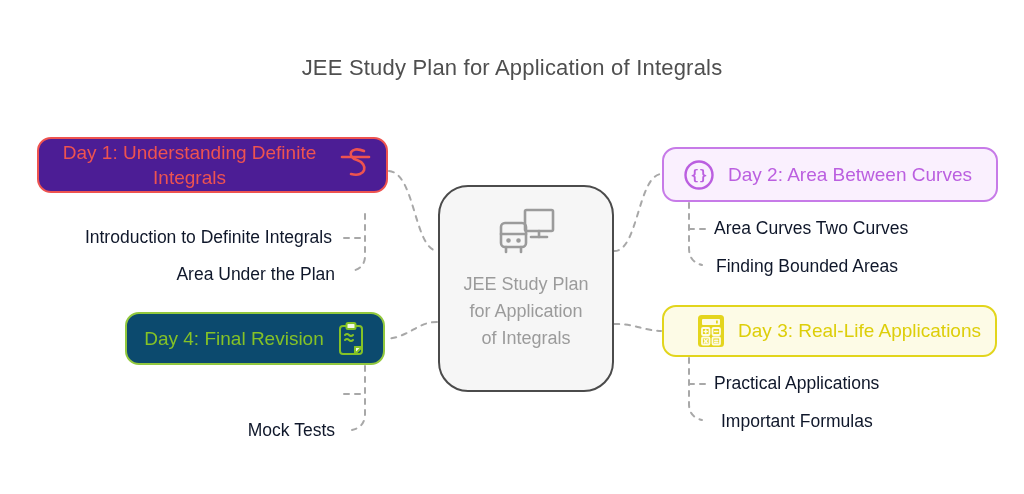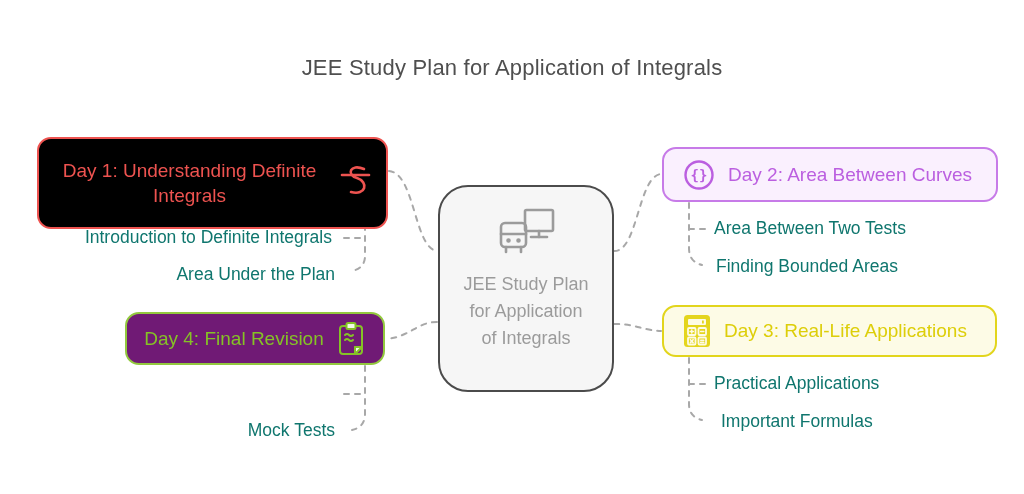--- a/index.html
+++ b/index.html
@@ -35,43 +35,43 @@
   }
 
   
   .branch {
     position: absolute; display: flex; align-items: center; justify-content: center;
     border-radius: 14px; gap: 12px; padding: 0 14px; cursor: default;
   }
   .branch .branch-label { font-size: 19px; line-height: 1.32; text-align: center; }
 
   .branch.day1 {
-    left: 37px; top: 137px; width: 351px; height: 92px;
-    background: #000000; border: 2.5px solid #ee5350; color: #ee5350;
+    left: 37px; top: 137px; width: 351px; height: 56px;
+    background: #4c1d95; border: 2.5px solid #ee5350; color: #ee5350;
   }
   .branch.day2 {
     left: 662px; top: 147px; width: 336px; height: 55px;
     background: #faf0fe; border: 2.5px solid #c77be8; color: #bb5fe0;
     justify-content: flex-start; padding-left: 18px;
   }
   .branch.day3 {
     left: 662px; top: 305px; width: 335px; height: 52px;
     background: #fdfbe6; border: 2.5px solid #e2d51c; color: #ddce09;
-    justify-content: flex-start; padding-left: 18px;
+    justify-content: flex-end; padding-left: 18px;
   }
   .branch.day4 {
     left: 125px; top: 312px; width: 260px; height: 53px;
-    background: #701a75; border: 2.5px solid #92c83e; color: #85c226;
+    background: #0c4a6e; border: 2.5px solid #92c83e; color: #85c226;
   }
 
   .branch .icon { flex: 0 0 auto; display: flex; align-items: center; }
 
   
   .leaf {
-    position: absolute; font-size: 17.5px; color: #0f766e; white-space: nowrap; cursor: default;
+    position: absolute; font-size: 17.5px; color: #0f172a; white-space: nowrap; cursor: default;
   }
   .leaf.align-right { text-align: right; }
   .d1-leaf-1 { left: 0; width: 332px; top: 227px; }
   .d1-leaf-2 { left: 0; width: 335px; top: 264px; }
   .d2-leaf-1 { left: 714px; top: 218px; }
   .d2-leaf-2 { left: 716px; top: 256px; }
   .d3-leaf-1 { left: 714px; top: 373px; }
   .d3-leaf-2 { left: 721px; top: 411px; }
   .d4-leaf-1 { left: 0; width: 333px; top: 383px; }
   .d4-leaf-2 { left: 0; width: 335px; top: 420px; padding-left: 24px; }
@@ -129,21 +129,21 @@
 
   <div class="branch day2">
     <span class="icon">
       <svg width="34" height="34" viewBox="0 0 34 34" fill="none">
         <circle cx="17" cy="17" r="13.5" stroke="#bb5fe0" stroke-width="2.4"></circle>
         <text x="17" y="22" text-anchor="middle" font-size="14" font-weight="bold" fill="#bb5fe0" font-family="DejaVu Sans Mono, monospace">{}</text>
       </svg>
     </span>
     <span class="branch-label">Day 2: Area Between Curves</span>
   </div>
-  <div class="leaf d2-leaf-1">Area Between Two Tests</div>
+  <div class="leaf d2-leaf-1">Area Curves Two Curves</div>
   <div class="leaf d2-leaf-2">Finding Bounded Areas</div>
 
   <div class="branch day3">
     <span class="icon">
       <svg width="30" height="34" viewBox="0 0 30 34">
         <rect x="2" y="1" width="26" height="32" rx="3.5" fill="#e4d51d"></rect>
         <rect x="6" y="5" width="18" height="6" rx="1" fill="#fdfbe6"></rect>
         <rect x="20" y="6.5" width="1.8" height="3" fill="#e4d51d"></rect>
         <g stroke="#fdfbe6" stroke-width="1.8" fill="none">
           <rect x="6" y="14" width="7.5" height="7" rx="1"></rect>

